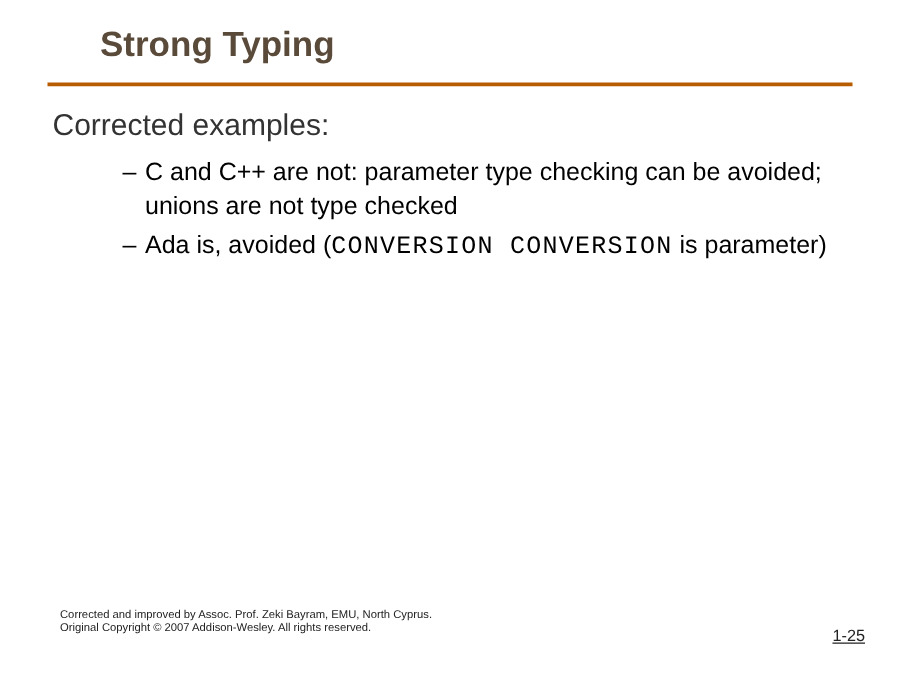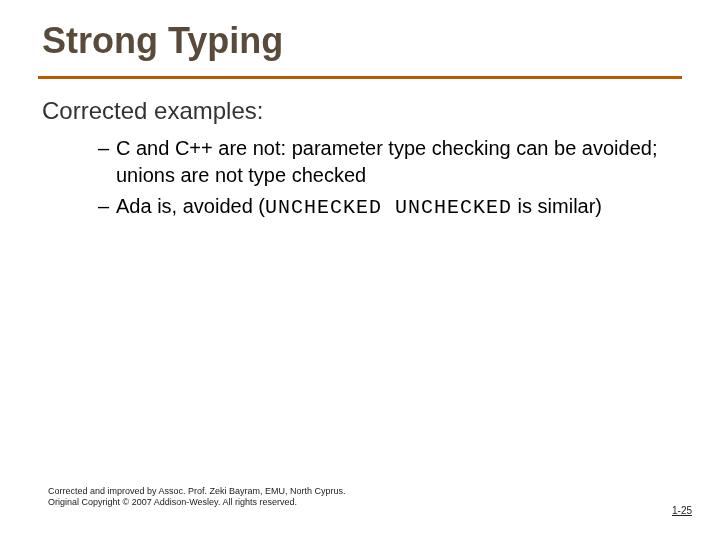--- a/index.html
+++ b/index.html
@@ -10,25 +10,26 @@
     color: #333333;
     position: relative;
   }
   .slide {
     width: 720px;
     height: 540px;
     position: relative;
     padding: 0;
   }
   .title {
-    font-size: 36px;
+    font-size: 28px;
     font-weight: bold;
     color: #5a4a3a;
-    padding: 20px 0 10px 42px;
+    padding: 20px 0 10px 60px;
     letter-spacing: 0px;
+    margin-left: 20px;
   }
   .rule {
     margin: 4px 38px 0 38px;
     border: none;
     border-top: 3px solid #b85c00;
   }
   .content {
     padding: 18px 50px 0 42px;
   }
   .subhead {
@@ -64,38 +65,38 @@
     font-size: 9px;
     font-family: Arial, sans-serif;
     color: #222;
     line-height: 1.25;
     max-width: 320px;
   }
   .footer-right {
     position: absolute;
     right: 28px;
     bottom: 24px;
-    font-size: 10px;
+    font-size: 13px;
     font-family: Arial, sans-serif;
     color: #222;
     text-decoration: underline;
   }
 </style>
 </head>
 <body>
 
 <div class="slide">
 
   <div class="title">Strong Typing</div>
   <hr class="rule">
 
   <div class="content">
     <div class="subhead">Corrected examples:</div>
     <ul class="bullets" id="bullets">
         <li><span>C and C++ are not: parameter type checking can be avoided; unions are not type checked</span></li>
-        <li><span>Ada is, avoided (</span><span class="mono">UNCHECKED UNCHECKED</span><span> is similar)</span></li>
+        <li><span>Ada is, avoided (</span><span class="mono">CONVERSION CONVERSION</span><span> is parameter)</span></li>
       </ul>
   </div>
 
   <div class="footer-left">Corrected and improved by Assoc. Prof. Zeki Bayram, EMU, North Cyprus. Original Copyright © 2007 Addison-Wesley. All rights reserved.</div>
   <div class="footer-right">1-25</div>
 
 </div>
 
 </body></html>

